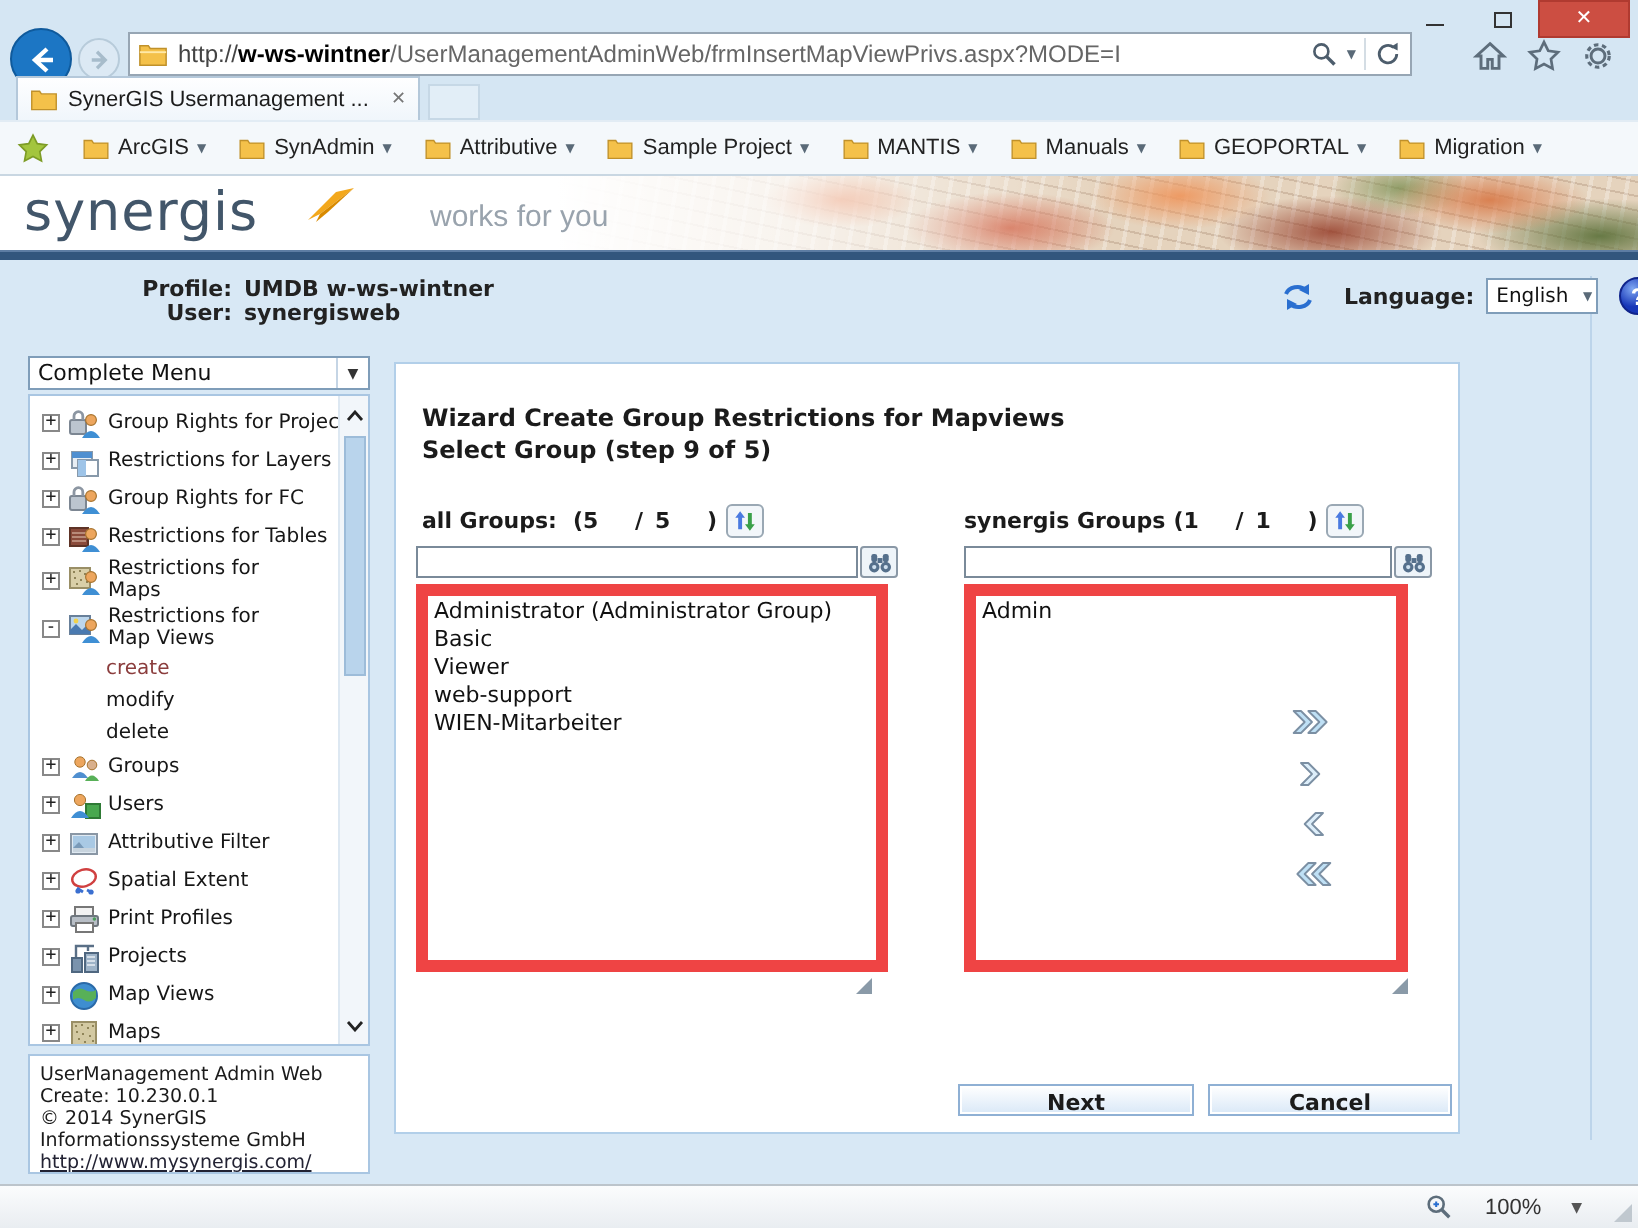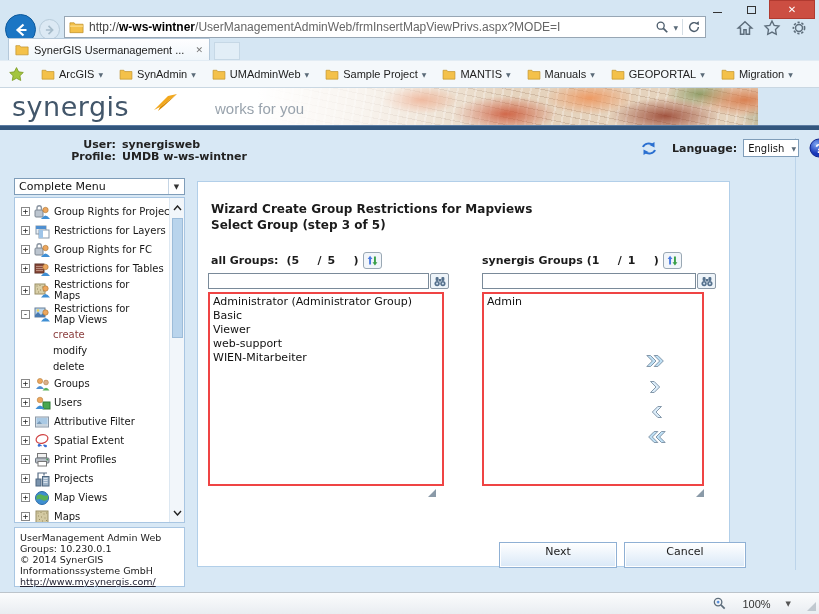--- a/index.html
+++ b/index.html
@@ -39,21 +39,21 @@
   .tab .t-close { font-size:9px; color:#777; font-family:"DejaVu Sans",sans-serif; margin-left:4px; }
   .newtab { position:absolute; left:214px; top:42px; width:26px; height:18px; background:#e2eef7; border:1px solid #c6d8e6; }
 
   
   .favbar { position:absolute; left:0; top:60px; width:819px; height:28px; background:#f4f8fb;
             border-top:1px solid #e2ecf4; border-bottom:1px solid #c9d7e2; display:flex; align-items:center; padding:0 8px; }
   .fav-item { display:flex; align-items:center; gap:4px; margin-left:16px; }
   .fav-item .f-label { font-size:11px; color:#222; }
 
   
-  .banner { position:absolute; left:0; top:88px; width:758px; height:37px; background-color:#e5d3bd;
+  .banner { position:absolute; left:0; top:88px; width:819px; height:37px; background-color:#e5d3bd;
     background-image:
       linear-gradient(90deg,#ffffff 0%,#ffffff 34%,rgba(255,255,255,.75) 48%,rgba(255,255,255,0) 68%),
       radial-gradient(ellipse 55px 20px at 420px 12px, rgba(226,122,72,.95), rgba(226,122,72,0) 70%),
       radial-gradient(ellipse 75px 26px at 505px 26px, rgba(204,84,52,.9), rgba(204,84,52,0) 70%),
       radial-gradient(ellipse 65px 24px at 590px 10px, rgba(238,152,96,.95), rgba(238,152,96,0) 70%),
       radial-gradient(ellipse 80px 26px at 665px 28px, rgba(150,62,42,.85), rgba(150,62,42,0) 70%),
       radial-gradient(ellipse 70px 24px at 745px 12px, rgba(216,120,70,.9), rgba(216,120,70,0) 70%),
       radial-gradient(ellipse 85px 26px at 800px 30px, rgba(96,116,62,.95), rgba(96,116,62,0) 72%),
       radial-gradient(ellipse 50px 20px at 700px 6px, rgba(125,145,85,.8), rgba(125,145,85,0) 70%),
       repeating-linear-gradient(100deg, rgba(255,255,255,.28) 0 2px, rgba(0,0,0,0) 2px 9px),
@@ -123,31 +123,31 @@
   .collabel .gap { display:inline-block; width:8px; }
   .sortbtn { width:19px; height:17px; border:1px solid #9aa8b4; border-radius:3px; background:#f2f6fa;
              display:flex; align-items:center; justify-content:center; margin-left:4px; }
 
   .filter { position:absolute; top:91px; height:16px; display:flex; }
   .filter input { height:16px; border:1px solid #7a8a99; font-size:11px; padding:0 2px;
                   font-family:"DejaVu Sans",sans-serif; }
   .binoc { width:19px; height:16px; border:1px solid #8a98a6; border-radius:2px; background:#eef4f9;
            margin-left:1px; display:flex; align-items:center; justify-content:center; }
 
-  .listbox { position:absolute; top:110px; height:194px; background:#fff; border:2px solid #ef4444;
+  .listbox { position:absolute; top:110px; height:194px; background:#fff; border:6px solid #ef4444;
              padding:1px 3px; overflow:hidden; }
   .listbox .opt { font-size:11px; line-height:14px; color:#111; white-space:nowrap; font-family:"DejaVu Sans",sans-serif; }
   .grip { position:absolute; width:0; height:0; border-left:8px solid transparent; border-bottom:8px solid #8a9aa8; }
 
   .xfer { position:absolute; left:447px; width:22px; height:22px; background:transparent; border:none; }
 
-  .wbtn { position:absolute; top:360px; height:26px; border:1px solid #8fb0d4;
+  .wbtn { position:absolute; top:360px; height:16px; border:1px solid #8fb0d4;
           background:linear-gradient(#ffffff,#d9e8f7); box-shadow:inset 0 0 0 1px #fff;
-          font-size:11px; font-weight:normal; color:#1b1b1b; text-align:center; line-height:18px;
-          font-family:"DejaVu Sans",sans-serif;margin-left:20px; }
+          font-size:11px; font-weight:bold; color:#1b1b1b; text-align:center; line-height:18px;
+          font-family:"DejaVu Sans",sans-serif; }
   .btn-next { left:281px; width:118px; }
   .btn-cancel { left:406px; width:122px; }
 
   
   .statusbar { position:absolute; left:0; top:592px; width:819px; height:22px;
                background:linear-gradient(#fbfcfd,#e9edf1); border-top:1px solid #bcc4cb;
                display:flex; align-items:center; }
   .zoomgrp { position:absolute; right:28px; display:flex; align-items:center; gap:15px;text-align:right; }
   .zoomgrp .ztext { font-size:11px; color:#333; }
   .zoomgrp .zcaret { font-size:7px; color:#555; font-family:"DejaVu Sans",sans-serif; }
@@ -235,21 +235,21 @@
     <svg width="14" height="11" viewBox="0 0 16 13">
         <path d="M1 3.5 v-2 h4.5 l1 1.5 H15 v9 H1z" fill="#f4c14a" stroke="#c0912a" stroke-width=".8"></path>
       </svg>
     <span class="f-label">SynAdmin</span>
     <span class="mini-caret">▼</span>
   </div>
   <div class="fav-item">
     <svg width="14" height="11" viewBox="0 0 16 13">
         <path d="M1 3.5 v-2 h4.5 l1 1.5 H15 v9 H1z" fill="#f4c14a" stroke="#c0912a" stroke-width=".8"></path>
       </svg>
-    <span class="f-label">UMAdminWeb</span>
+    <span class="f-label">Attributive</span>
     <span class="mini-caret">▼</span>
   </div>
   <div class="fav-item">
     <svg width="14" height="11" viewBox="0 0 16 13">
         <path d="M1 3.5 v-2 h4.5 l1 1.5 H15 v9 H1z" fill="#f4c14a" stroke="#c0912a" stroke-width=".8"></path>
       </svg>
     <span class="f-label">Sample Project</span>
     <span class="mini-caret">▼</span>
   </div>
   <div class="fav-item">
@@ -290,26 +290,26 @@
   </svg>
   <span class="tagline">works for you</span>
 </div>
 <div class="bluebar"></div>
 
 <div class="page">
   <div class="page-redge"></div>
 
   <div class="userblock">
     <div class="row">
+        <span class="lab">Profile:</span>
+        <span class="val">UMDB w-ws-wintner</span>
+      </div>
+    <div class="row">
         <span class="lab">User:</span>
         <span class="val">synergisweb</span>
-      </div>
-    <div class="row">
-        <span class="lab">Profile:</span>
-        <span class="val">UMDB w-ws-wintner</span>
       </div>
   </div>
 
   <div class="langblock">
     <svg width="18" height="17" viewBox="0 0 18 17">
       <path d="M3 7 a6 5 0 0 1 10 -2" fill="none" stroke="#2a6fd0" stroke-width="2"></path>
       <polygon points="14.5,2 14.5,7.5 9.5,5" fill="#2a6fd0"></polygon>
       <path d="M15 10 a6 5 0 0 1 -10 2" fill="none" stroke="#2a6fd0" stroke-width="2"></path>
       <polygon points="3.5,15 3.5,9.5 8.5,12" fill="#2a6fd0"></polygon>
     </svg>
@@ -515,29 +515,29 @@
       <span class="arr down">
         <svg width="9" height="6" viewBox="0 0 9 6">
             <polyline points="1,1 4.5,5 8,1" fill="none" stroke="#222" stroke-width="1.4"></polyline>
           </svg>
       </span>
     </div>
   </div>
 
   <div class="infobox">
     <span style="display:block">UserManagement Admin Web</span>
-    <span style="display:block">Groups: 10.230.0.1</span>
+    <span style="display:block">Create: 10.230.0.1</span>
     <span style="display:block">© 2014 SynerGIS</span>
     <span style="display:block">Informationssysteme GmbH</span>
     <a href="#">http://www.mysynergis.com/</a>
   </div>
 
   <div class="panel">
     <div class="wtitle wt1">Wizard Create Group Restrictions for Mapviews</div>
-    <div class="wtitle wt2">Select Group (step 3 of 5)</div>
+    <div class="wtitle wt2">Select Group (step 9 of 5)</div>
 
     <div class="collabel" style="left:13px;">
       <span>all Groups:</span>
         <span class="gap"></span>
       <span>(</span>
       <span class="num">5</span>
       <span>/</span>
       <span class="num" style="margin-left:6px;">5</span>
       <span>)</span>
       <span class="sortbtn">

